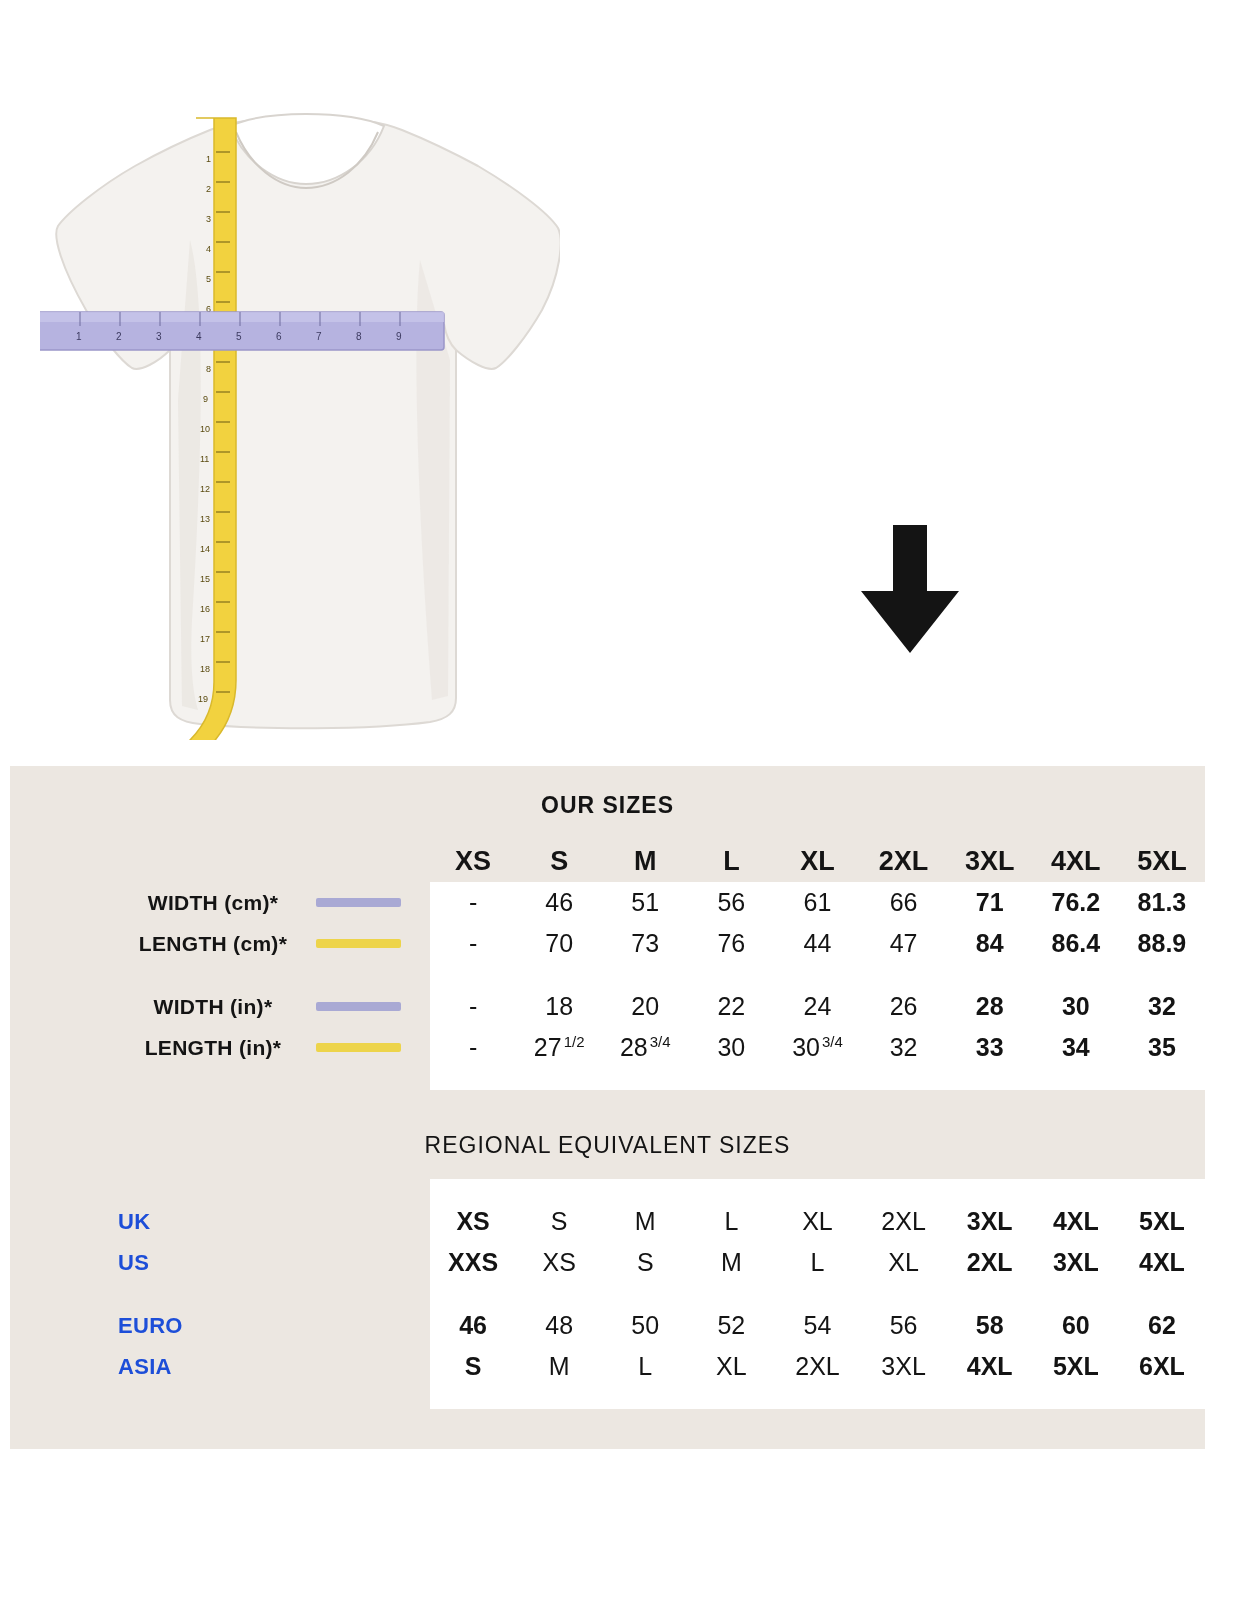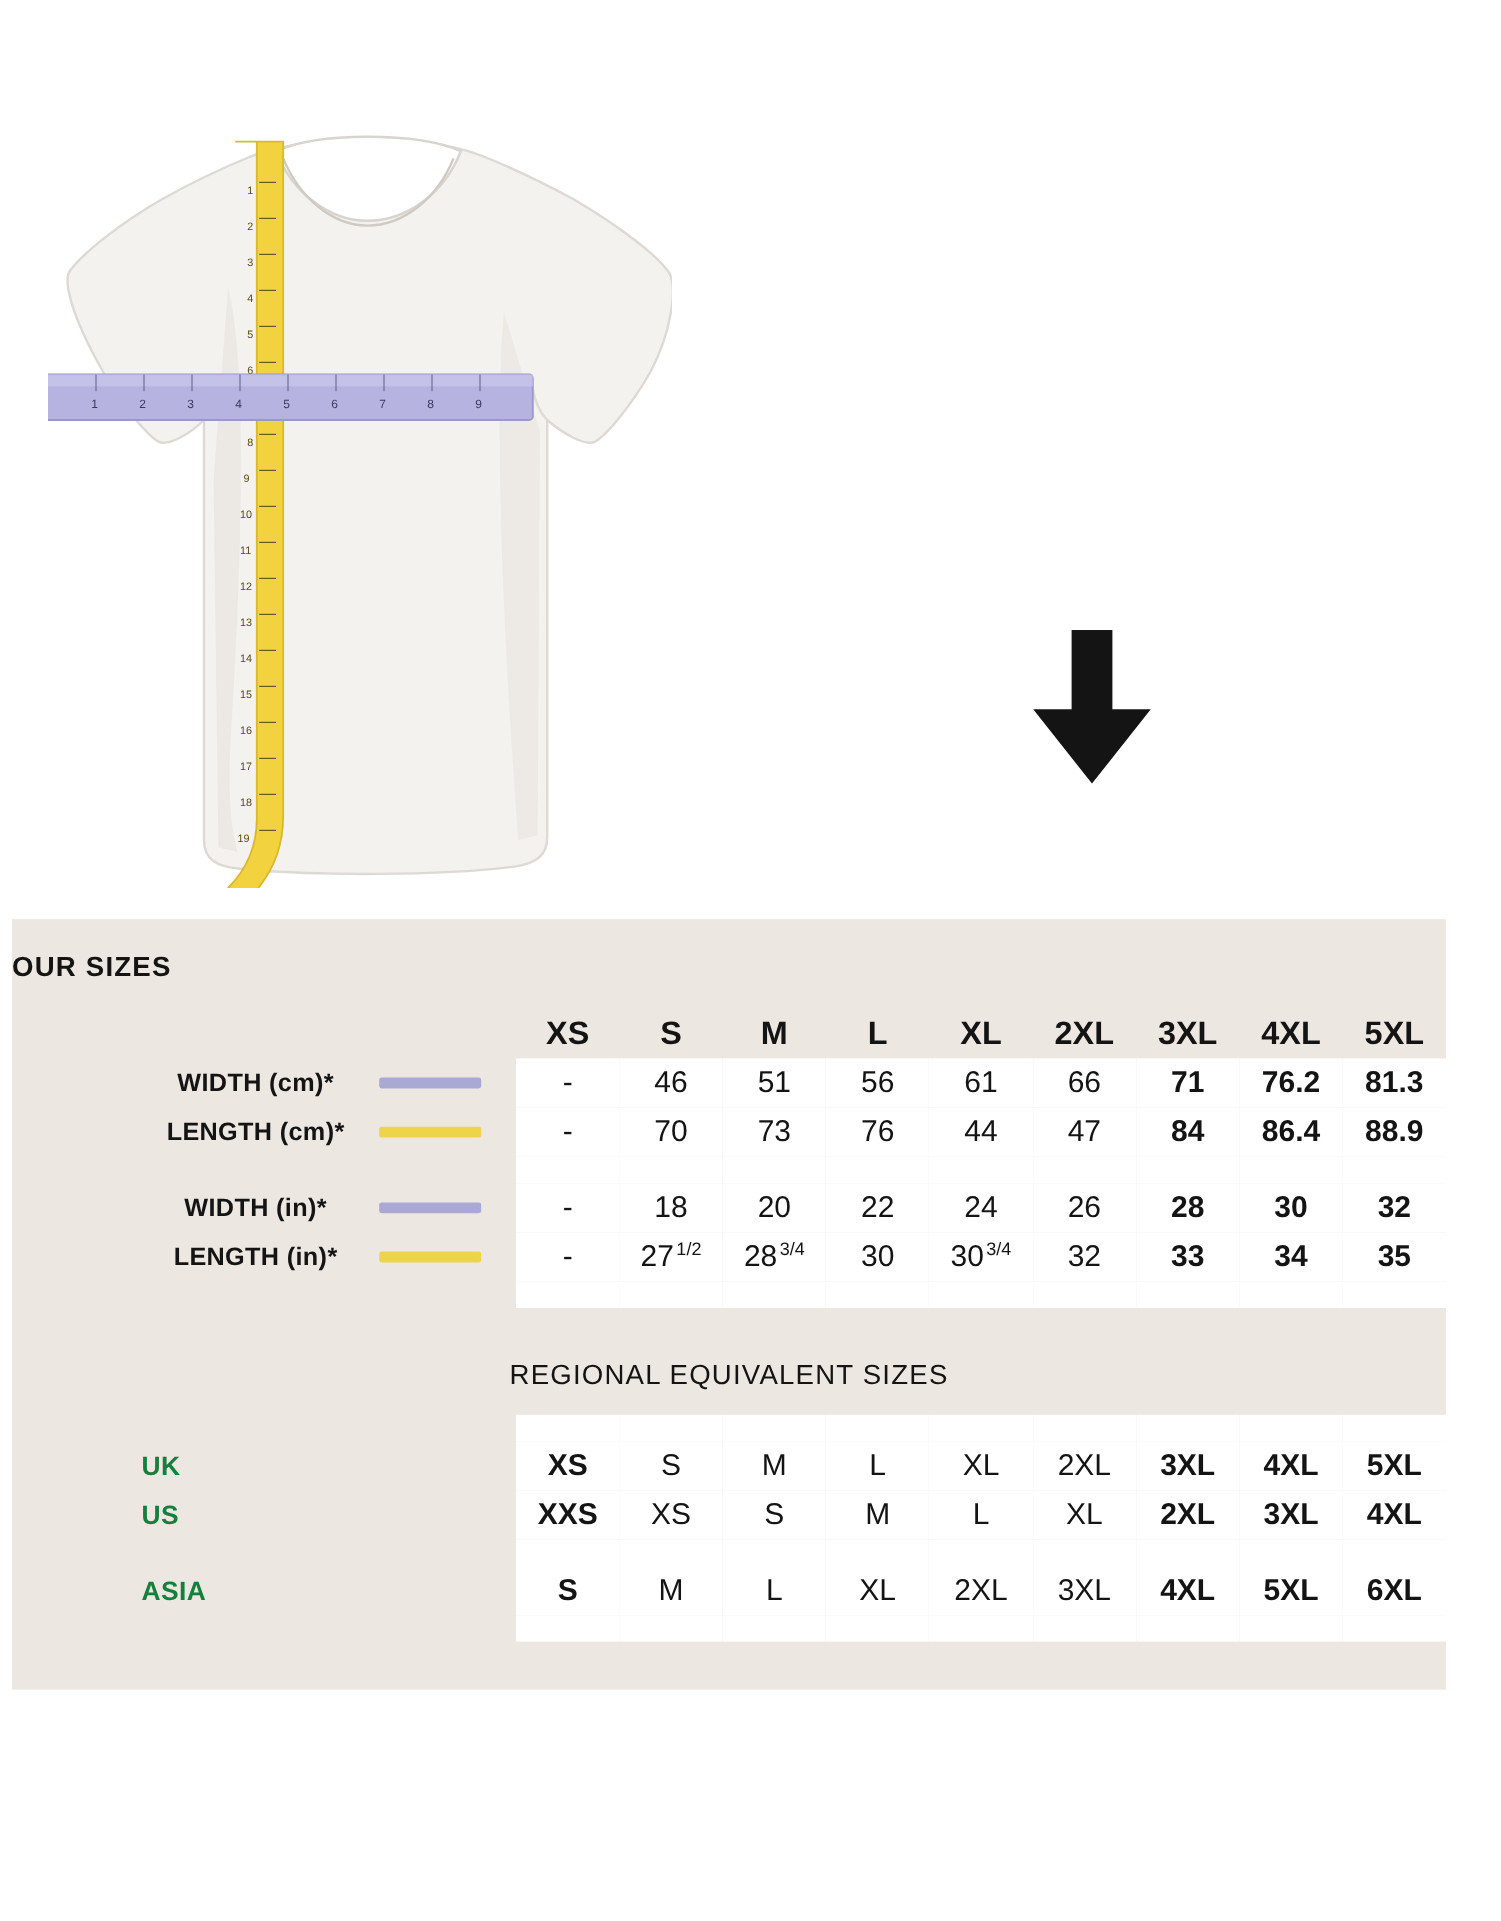--- a/index.html
+++ b/index.html
@@ -74,21 +74,21 @@
 
   
   .chart {
     position: absolute;
     left: 10px;
     top: 766px;
     width: 1195px;
     background: #ece7e1;
   }
   .band-title {
-    text-align: left;
+    text-align: center;
     font-size: 23px;
     font-weight: bold;
     letter-spacing: 1px;
     color: #141414;
     padding: 26px 0 22px 0;
   }
   table.sizes {
     width: 100%;
     border-collapse: collapse;
     table-layout: fixed;
@@ -133,21 +133,21 @@
     height: 9px;
     border-radius: 2px;
     margin-left: 8px;
   }
   .swatch.purple { background: #a9a9d4; }
   .swatch.yellow { background: #edd44a; }
   .rowlabel-plain {
     padding-left: 108px;
     font-size: 22px;
     font-weight: bold;
-    color: #15803d;
+    color: #1d4ed8;
     height: 41px;
     line-height: 41px;
     letter-spacing: 0.3px;
   }
   .frac {
     font-size: 15px;
     vertical-align: super;
     margin-left: 2px;
   }
   .spacer-row td { height: 22px; }
@@ -458,20 +458,34 @@
             <td class="white-panel"></td>
             <td class="white-panel"></td>
         <td class="white-panel"></td>
             <td class="white-panel"></td>
             <td class="white-panel"></td>
         <td class="white-panel"></td>
             <td class="white-panel"></td>
             <td class="white-panel"></td>
       </tr>
 
+      <tr>
+        <td>
+              <div class="rowlabel-plain">EURO</div>
+            </td>
+        <td class="cell white-panel bold">46</td>
+        <td class="cell white-panel">48</td>
+        <td class="cell white-panel">50</td>
+        <td class="cell white-panel">52</td>
+        <td class="cell white-panel">54</td>
+        <td class="cell white-panel">56</td>
+        <td class="cell white-panel bold">58</td>
+        <td class="cell white-panel bold">60</td>
+        <td class="cell white-panel bold">62</td>
+      </tr>
 
       <tr>
         <td>
               <div class="rowlabel-plain">ASIA</div>
             </td>
         <td class="cell white-panel bold">S</td>
         <td class="cell white-panel">M</td>
         <td class="cell white-panel">L</td>
         <td class="cell white-panel">XL</td>
         <td class="cell white-panel">2XL</td>

